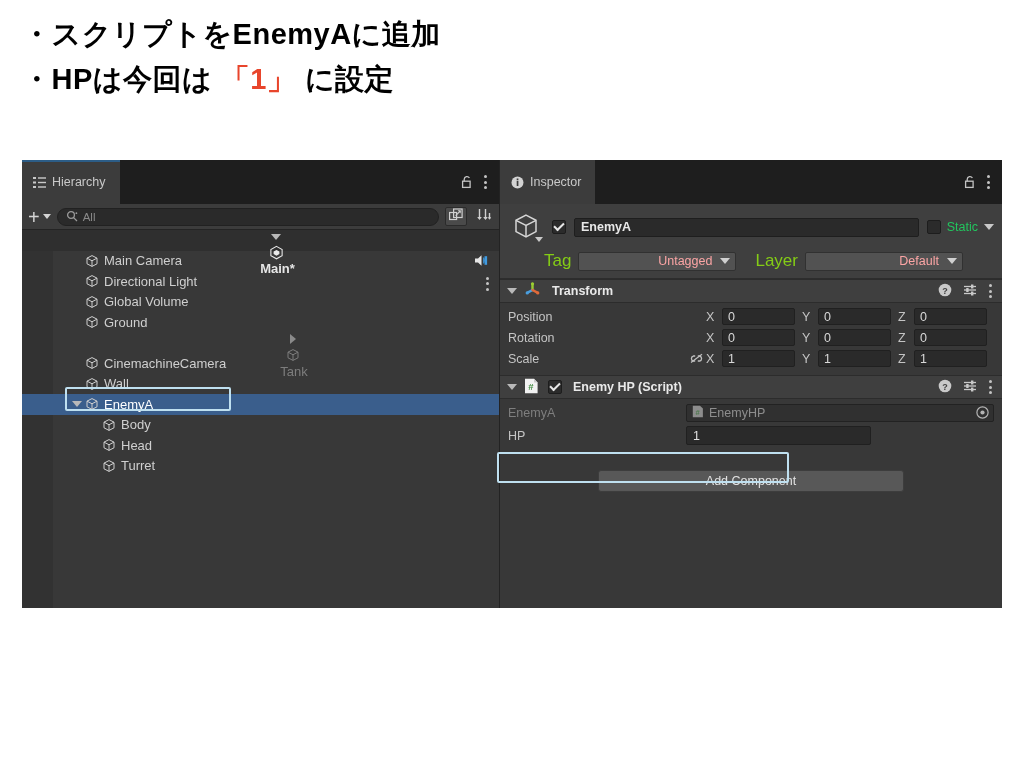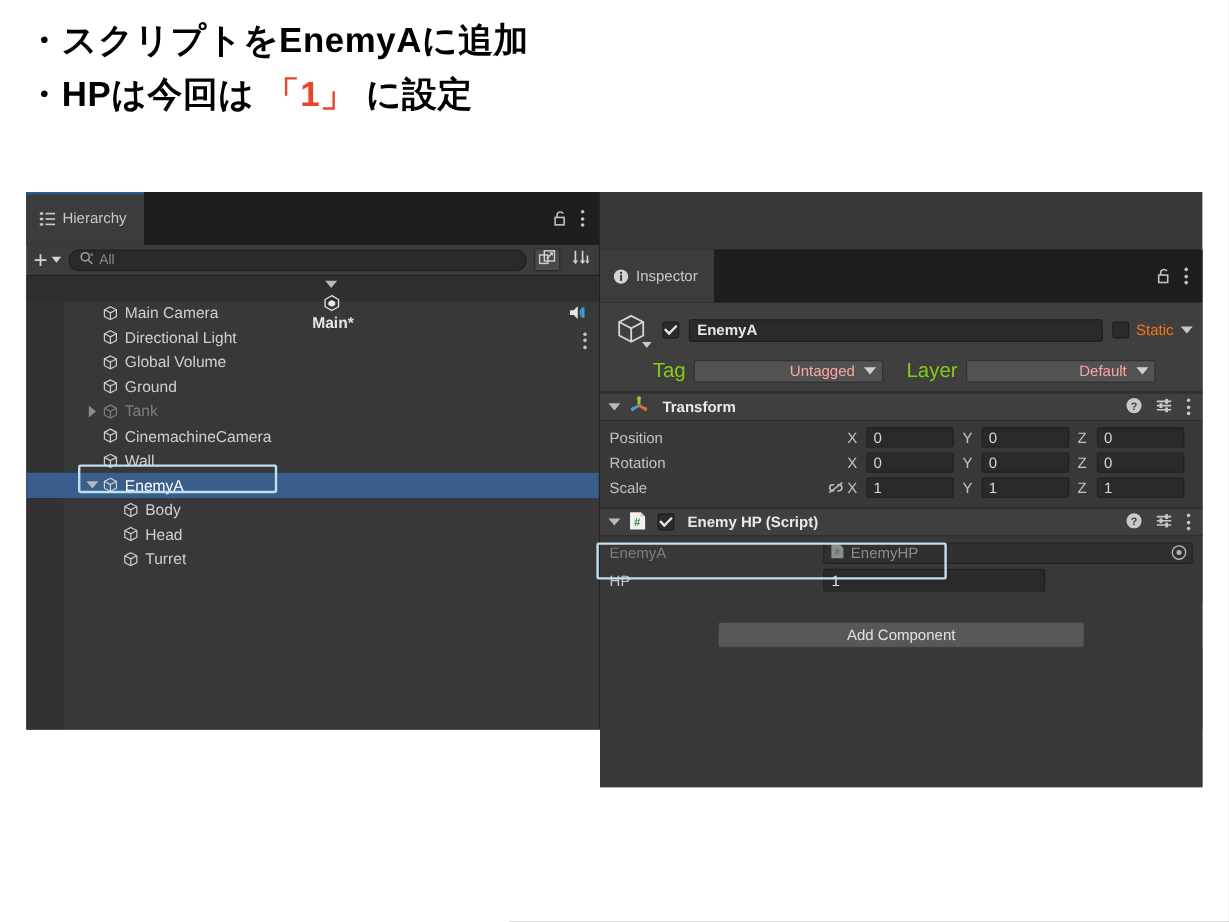--- a/index.html
+++ b/index.html
@@ -33,21 +33,21 @@
     width: 980px; height: 448px;
     background: #383838;
     display: flex;
     font-size: 12px;
     color: #c4c4c4;
   }
 
   
   .panel { display: flex; flex-direction: column; height: 100%; }
   .panel-hierarchy { width: 478px; border-right: 1px solid #232323; }
-  .panel-inspector { width: 502px; margin-top: 48px; }
+  .panel-inspector { width: 502px; }
 
   .tabbar {
     height: 44px;
     background: #1e1e1e;
     display: flex;
     align-items: stretch;
     position: relative;
     flex: 0 0 auto;
   }
   .tab {
@@ -180,21 +180,21 @@
   .chk.empty { background: #2b2b2b; }
   .name-field {
     flex: 1;
     height: 19px;
     background: #2a2a2a;
     border: 1px solid #1e1e1e; border-radius: 2px;
     color: #e8e8e8; font-weight: bold; font-size: 12.5px;
     display: flex; align-items: center; padding: 0 6px;
   }
   .static-grp { display: flex; align-items: center; gap: 6px; }
-  .static-lbl { font-size: 12.5px; color: #f97316; text-align: right; }
+  .static-lbl { font-size: 12.5px; color: #22c55e; text-align: right; }
   .mini-caret {
     width: 0; height: 0;
     border-left: 5px solid transparent; border-right: 5px solid transparent;
     border-top: 6px solid #c9c9c9;
   }
   .go-line2 { display: flex; align-items: center; gap: 7px; margin-top: 7px; padding-left: 36px;}
   .fld-lbl { font-size: 17px; color: #84cc16; }
   .dropdown {
     height: 19px; background: #525252; border: 1px solid #313131; border-radius: 2px;
     display: flex; align-items: center; justify-content: flex-end;
@@ -408,21 +408,21 @@
             <span class="arrow"></span>
             <span class="ico">
               <svg width="14" height="14" viewBox="0 0 28 28">
                 <path d="M14 3.2 L24 8.3 L24 19.6 L14 24.8 L4 19.6 L4 8.3 Z" fill="none" stroke="#cfcfcf" stroke-width="2"></path>
                 <path d="M4 8.3 L14 13.5 L24 8.3" fill="none" stroke="#cfcfcf" stroke-width="2"></path>
                 <path d="M14 13.5 L14 24.8" fill="none" stroke="#cfcfcf" stroke-width="2"></path>
               </svg>
             </span>
             <span class="lbl">Ground</span>
           </div>
-          <div class="row dim" style="padding-left: 48px;">
+          <div class="row dim" style="padding-left: 64px; flex-direction: column;">
             <span class="arrow">
               <span class="tri-right"></span>
             </span>
             <span class="ico">
               <svg width="14" height="14" viewBox="0 0 28 28">
                 <path d="M14 3.2 L24 8.3 L24 19.6 L14 24.8 L4 19.6 L4 8.3 Z" fill="none" stroke="#7d7d7d" stroke-width="2"></path>
                 <path d="M4 8.3 L14 13.5 L24 8.3" fill="none" stroke="#7d7d7d" stroke-width="2"></path>
                 <path d="M14 13.5 L14 24.8" fill="none" stroke="#7d7d7d" stroke-width="2"></path>
               </svg>
             </span>

